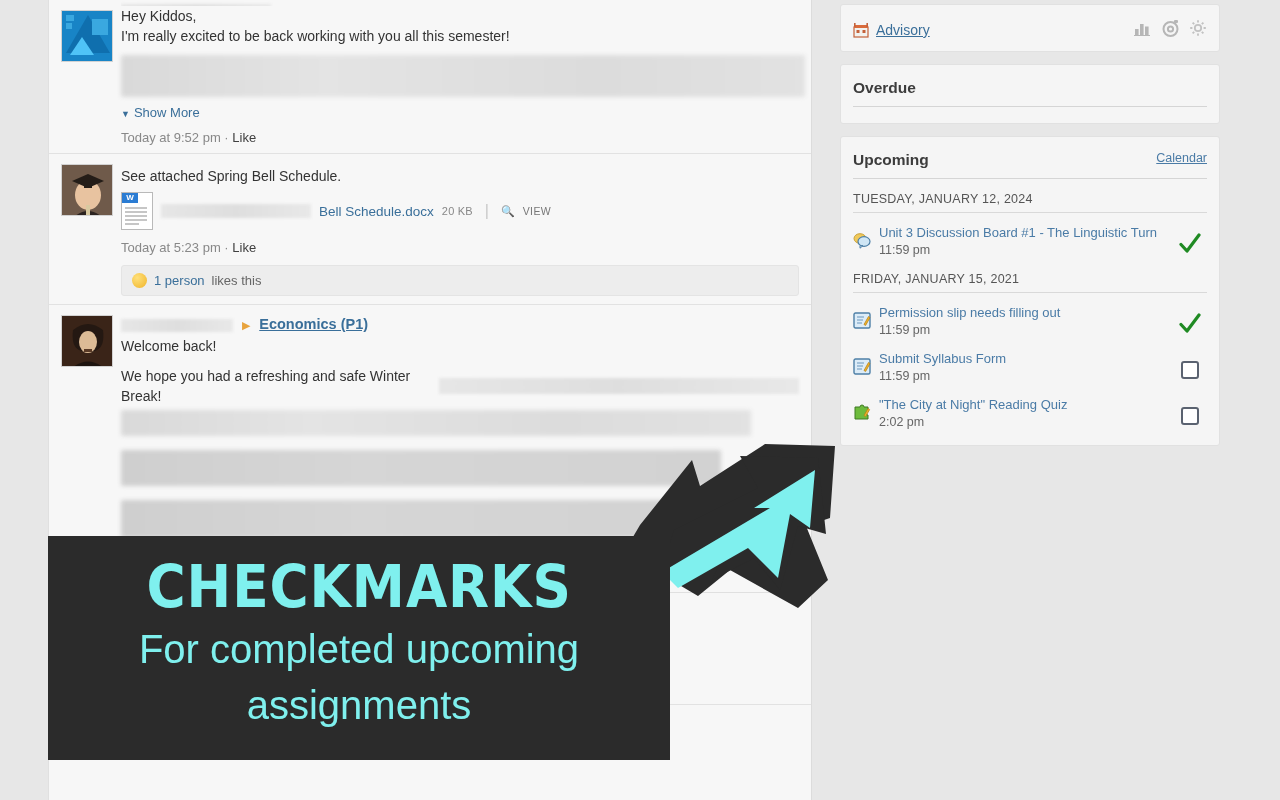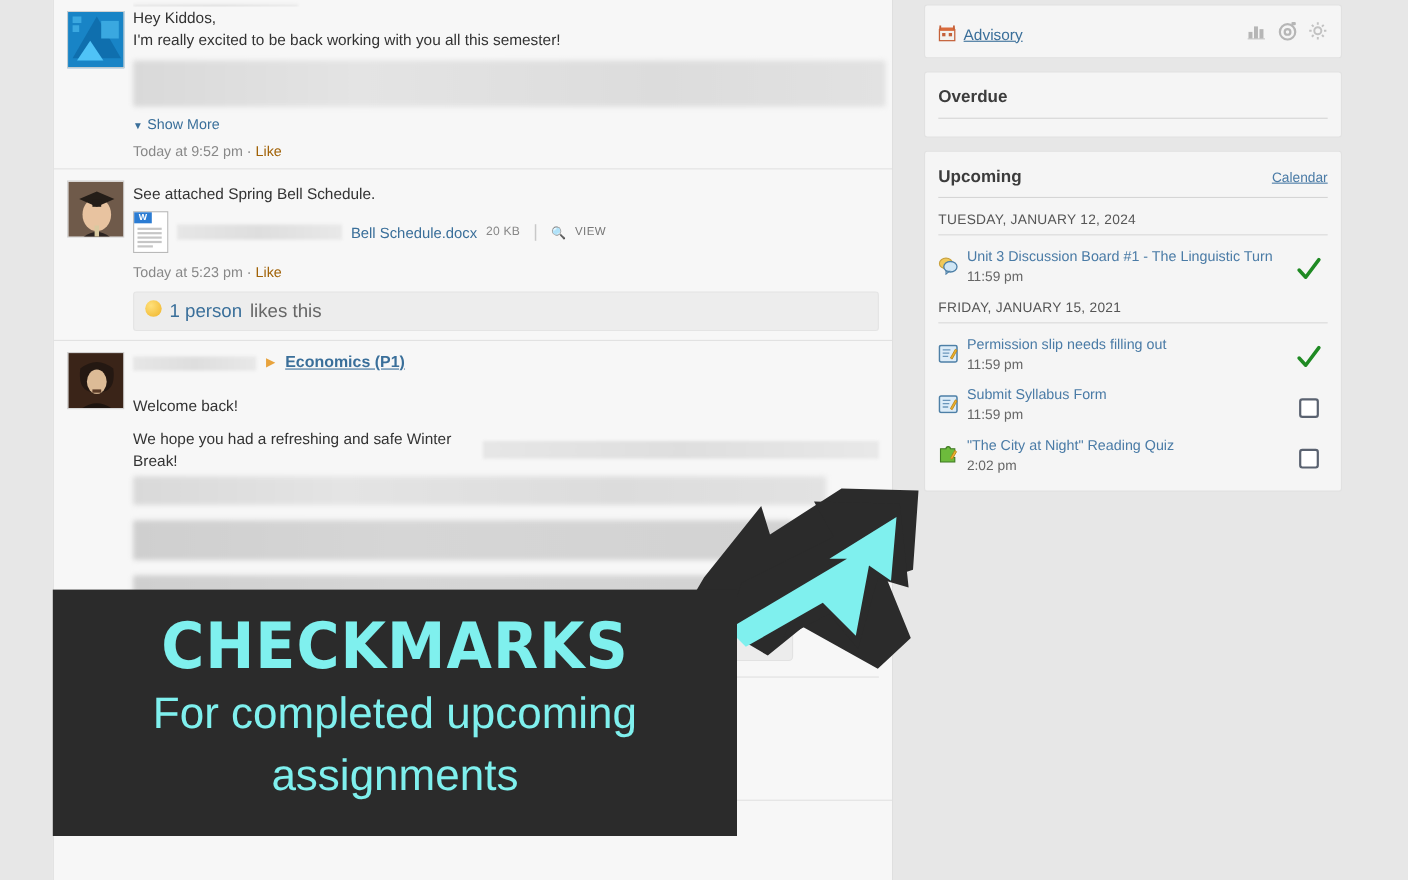--- a/index.html
+++ b/index.html
@@ -42,21 +42,21 @@
     height:26px; margin:8px 0 0 0;
     background:linear-gradient(90deg,#d9d9d9 0%,#e4e4e4 30%,#dcdcdc 70%,#e2e2e2 100%);
     filter:blur(2.2px); border-radius:2px;
   }
   .blurline.tall { height:42px; }
   .blurline.wide2 { background:linear-gradient(90deg,#cfcfcf 0%,#d6d6d6 40%,#d2d2d2 100%); }
 
   .show-more { font-size:13px; color:#3a6f9a; margin-top:8px; }
   .show-more .tri { font-size:9px; color:#3a6f9a; margin-right:4px; }
   .meta { font-size:13px; color:#888; margin-top:10px; }
-  .meta a { color:#a16207; text-decoration:none; }
+  .meta a { color:#404040; text-decoration:none; }
 
   .attach { display:flex; align-items:center; gap:8px; margin-top:6px; }
   .doc-icon { width:32px; height:38px; position:relative; }
   .doc-icon .page {
     position:absolute; inset:0; background:#fff; border:1px solid #b9b9b9;
   }
   .doc-icon .wtab {
     position:absolute; left:1px; top:1px; width:16px; height:10px;
     background:#2b7cd3; color:#fff; font-size:8px; font-weight:bold;
     text-align:center; line-height:10px;
@@ -64,22 +64,22 @@
   .doc-icon .ln {
     position:absolute; left:4px; height:2px; background:#c6c6c6;
   }
   .attach-name { font-size:13.5px; color:#3a6f9a; }
   .attach-size { font-size:11px; color:#888; letter-spacing:.2px; }
   .attach-sep { color:#c8c8c8; margin:0 4px; }
   .attach-view { font-size:10.5px; color:#777; letter-spacing:.4px; }
 
   .likes-bar {
     margin-top:10px; background:#ededed; border:1px solid #e4e4e4;
-    border-radius:3px; padding:7px 10px; font-size:17px; color:#666;
-    display:flex; gap:7px;
+    border-radius:3px; padding:7px 10px; font-size:13px; color:#666;
+    display:flex; align-items:center; gap:7px;
   }
   .smiley {
     width:15px; height:15px; border-radius:50%;
     background:radial-gradient(circle at 35% 32%,#ffe07a,#f0b429);
     position:relative; flex:none;
   }
   .likes-bar a { color:#3a6f9a; text-decoration:none; }
 
   .grey-pill {
     margin-top:10px; height:30px; width:600px; background:#ececec;
@@ -98,21 +98,21 @@
     padding:6px 12px 10px 12px; border-radius:3px;
   }
   .advisory-left { display:flex; align-items:center; gap:7px; }
   .advisory-name { font-size:14px; color:#3a6f9a; }
   .adv-icon { width:16px; height:15px; position:relative; flex:none; }
   .rail-icons { display:flex; align-items:center; gap:9px; }
 
   .card-title {
     font-size:15.5px; font-weight:bold; color:#3c3c3c;
     padding:12px 0 9px 0; border-bottom:1px solid #d5d5d5;
-    display:flex; align-items:center; justify-content:space-between;
+    display:flex; align-items:flex-start; justify-content:space-between;
   }
   .card-link { font-size:12.5px; font-weight:normal; color:#4a7ba6; }
 
   .date-head {
     font-size:12.5px; color:#555; letter-spacing:.25px;
     padding:13px 0 6px 0; border-bottom:1px solid #d9d9d9;
   }
   .assign-row { display:flex; align-items:center; padding:10px 0 2px 0; }
   .assign-icon { width:18px; height:17px; flex:none; margin:1px 8px 0 0; position:relative; }
   .assign-mid { flex:1; min-width:0; }
@@ -230,21 +230,21 @@
           <rect x="22" y="33" width="8" height="3" fill="#5a3b27"></rect>
           <path d="M10 52 q16 -13 32 0 Z" fill="#1d140f"></path>
         </svg>
       </div>
       <div class="post-body">
         <div class="post-head">
           <span class="redact" style="width:112px;"></span>
           <span class="caret">▶</span>
           <a href="#" class="course-link">Economics (P1)</a>
         </div>
-        <div class="post-text" style="margin-top:20px;">Welcome back!</div>
+        <div class="post-text" style="margin-top:2px;">Welcome back!</div>
         <div class="post-text" style="margin-top:10px;display:flex;align-items:center;">
           <span>We hope you had a refreshing and safe Winter Break!</span>
           <span class="redact" style="width:382px;margin-left:4px;height:16px;"></span>
         </div>
         <div class="blurline" style="width:630px;margin-top:4px;"></div>
         <div class="blurline wide2" style="width:600px;margin-top:14px;height:36px;"></div>
         <div class="blurline wide2" style="width:600px;margin-top:14px;height:38px;"></div>
         <div class="grey-pill"></div>
         <div style="border-top:1px solid #e0e0e0;margin-top:14px;"></div>
         <div class="post-text" style="margin-top:16px;">orward to seeing you all</div>

